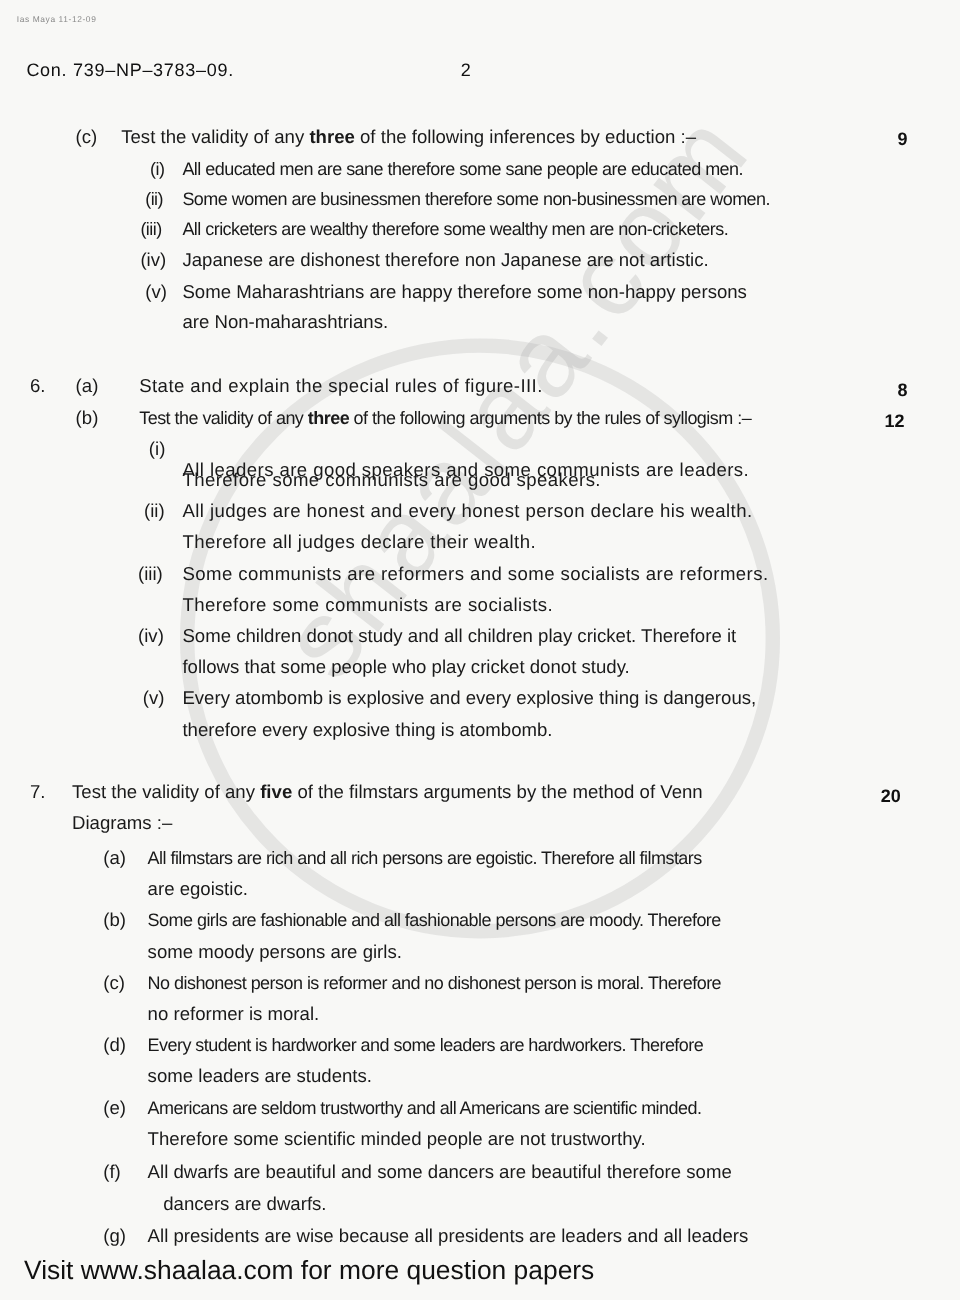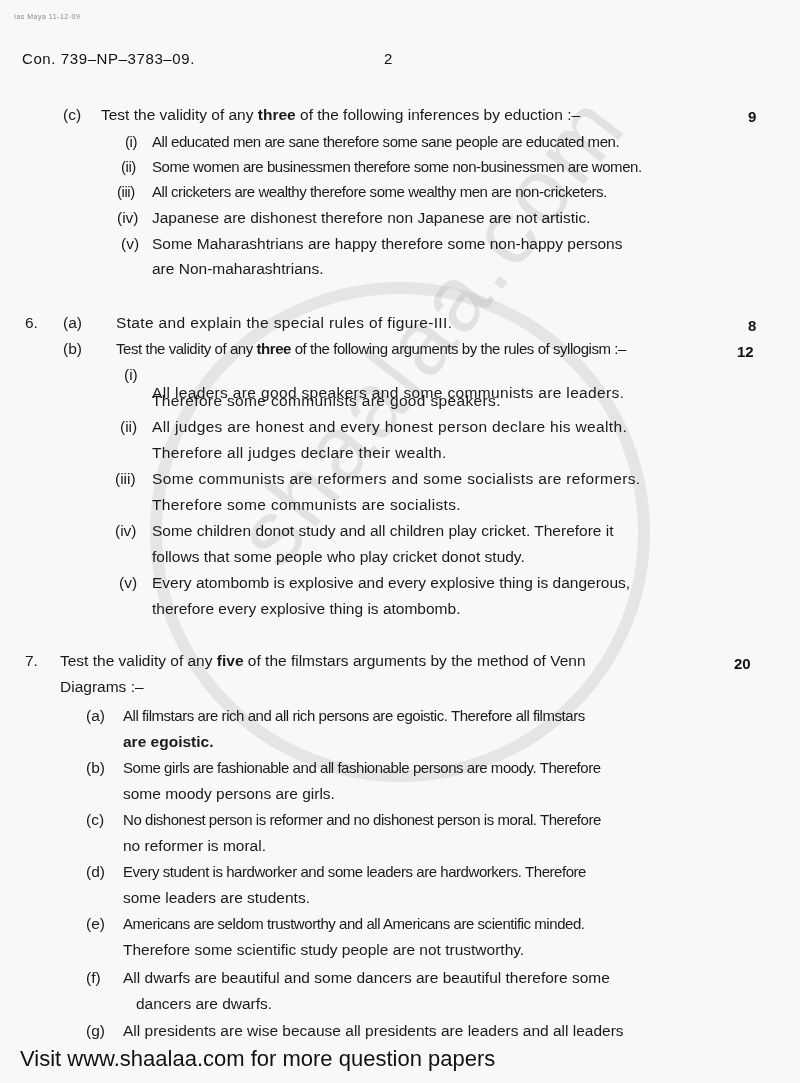--- a/index.html
+++ b/index.html
@@ -96,37 +96,37 @@
 </div>
 
 <div>
   <div class="abs t" style="left:25px;top:652px;">7.</div>
   <div class="abs t" style="left:60px;top:652px;"><span>Test the validity of any </span><b>five</b><span> of the filmstars arguments by the method of Venn</span></div>
   <div class="abs mark" style="left:734px;top:655px;">20</div>
   <div class="abs t" style="left:60px;top:678px;">Diagrams :–</div>
 
   <div class="abs t" style="left:86px;top:707px;">(a)</div>
   <div class="abs narrow" style="left:123px;top:707px;">All filmstars are rich and all rich persons are egoistic. Therefore all filmstars</div>
-  <div class="abs t" style="left:123px;top:733px;font-weight:bold;">are egoistic.</div>
+  <div class="abs t" style="left:123px;top:733px;">are egoistic.</div>
 
   <div class="abs t" style="left:86px;top:759px;">(b)</div>
   <div class="abs narrow" style="left:123px;top:759px;">Some girls are fashionable and all fashionable persons are moody. Therefore</div>
   <div class="abs t" style="left:123px;top:785px;">some moody persons are girls.</div>
 
   <div class="abs t" style="left:86px;top:811px;">(c)</div>
   <div class="abs narrow" style="left:123px;top:811px;">No dishonest person is reformer and no dishonest person is moral. Therefore</div>
   <div class="abs t" style="left:123px;top:837px;">no reformer is moral.</div>
 
   <div class="abs t" style="left:86px;top:863px;">(d)</div>
   <div class="abs narrow" style="left:123px;top:863px;">Every student is hardworker and some leaders are hardworkers. Therefore</div>
   <div class="abs t" style="left:123px;top:889px;">some leaders are students.</div>
 
   <div class="abs t" style="left:86px;top:915px;">(e)</div>
   <div class="abs narrow" style="left:123px;top:915px;">Americans are seldom trustworthy and all Americans are scientific minded.</div>
-  <div class="abs t" style="left:123px;top:941px;">Therefore some scientific study people are not trustworthy.</div>
+  <div class="abs t" style="left:123px;top:941px;">Therefore some scientific minded people are not trustworthy.</div>
 
   <div class="abs t" style="left:86px;top:969px;">(f)</div>
   <div class="abs t" style="left:123px;top:969px;">All dwarfs are beautiful and some dancers are beautiful therefore some</div>
   <div class="abs t" style="left:123px;top:995px;margin-left:13px;">dancers are dwarfs.</div>
 
   <div class="abs t" style="left:86px;top:1022px;">(g)</div>
   <div class="abs t" style="left:123px;top:1022px;">All presidents are wise because all presidents are leaders and all leaders</div>
 </div>
 
 <div class="abs footer" style="left:20px;top:1046px;">Visit www.shaalaa.com for more question papers</div>

